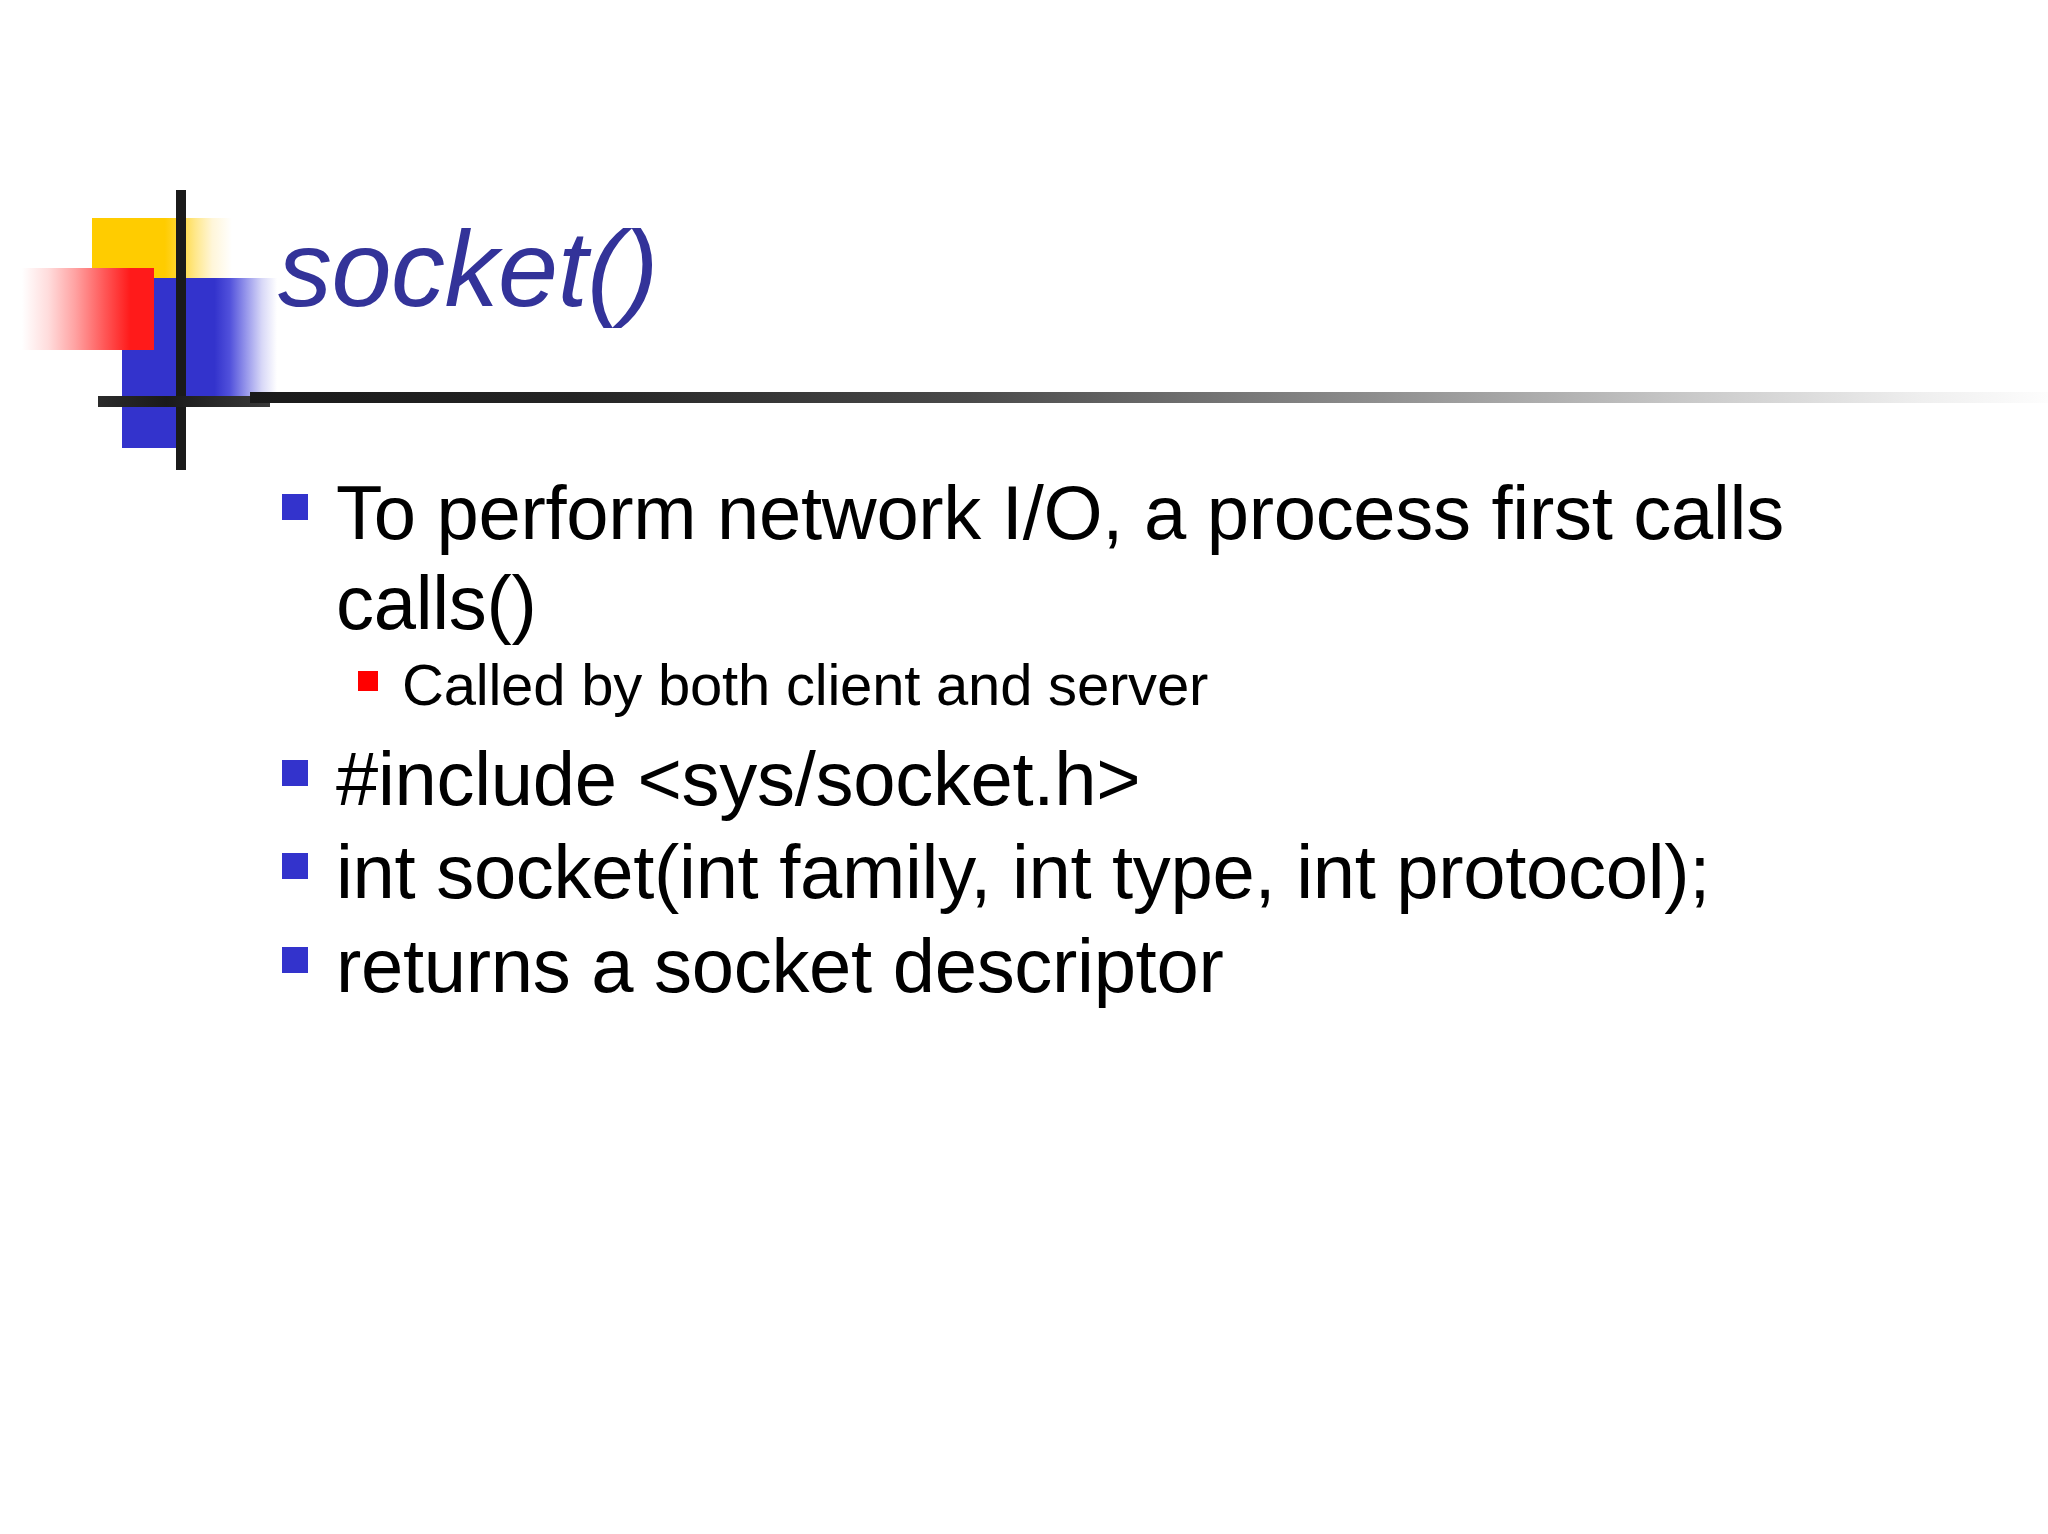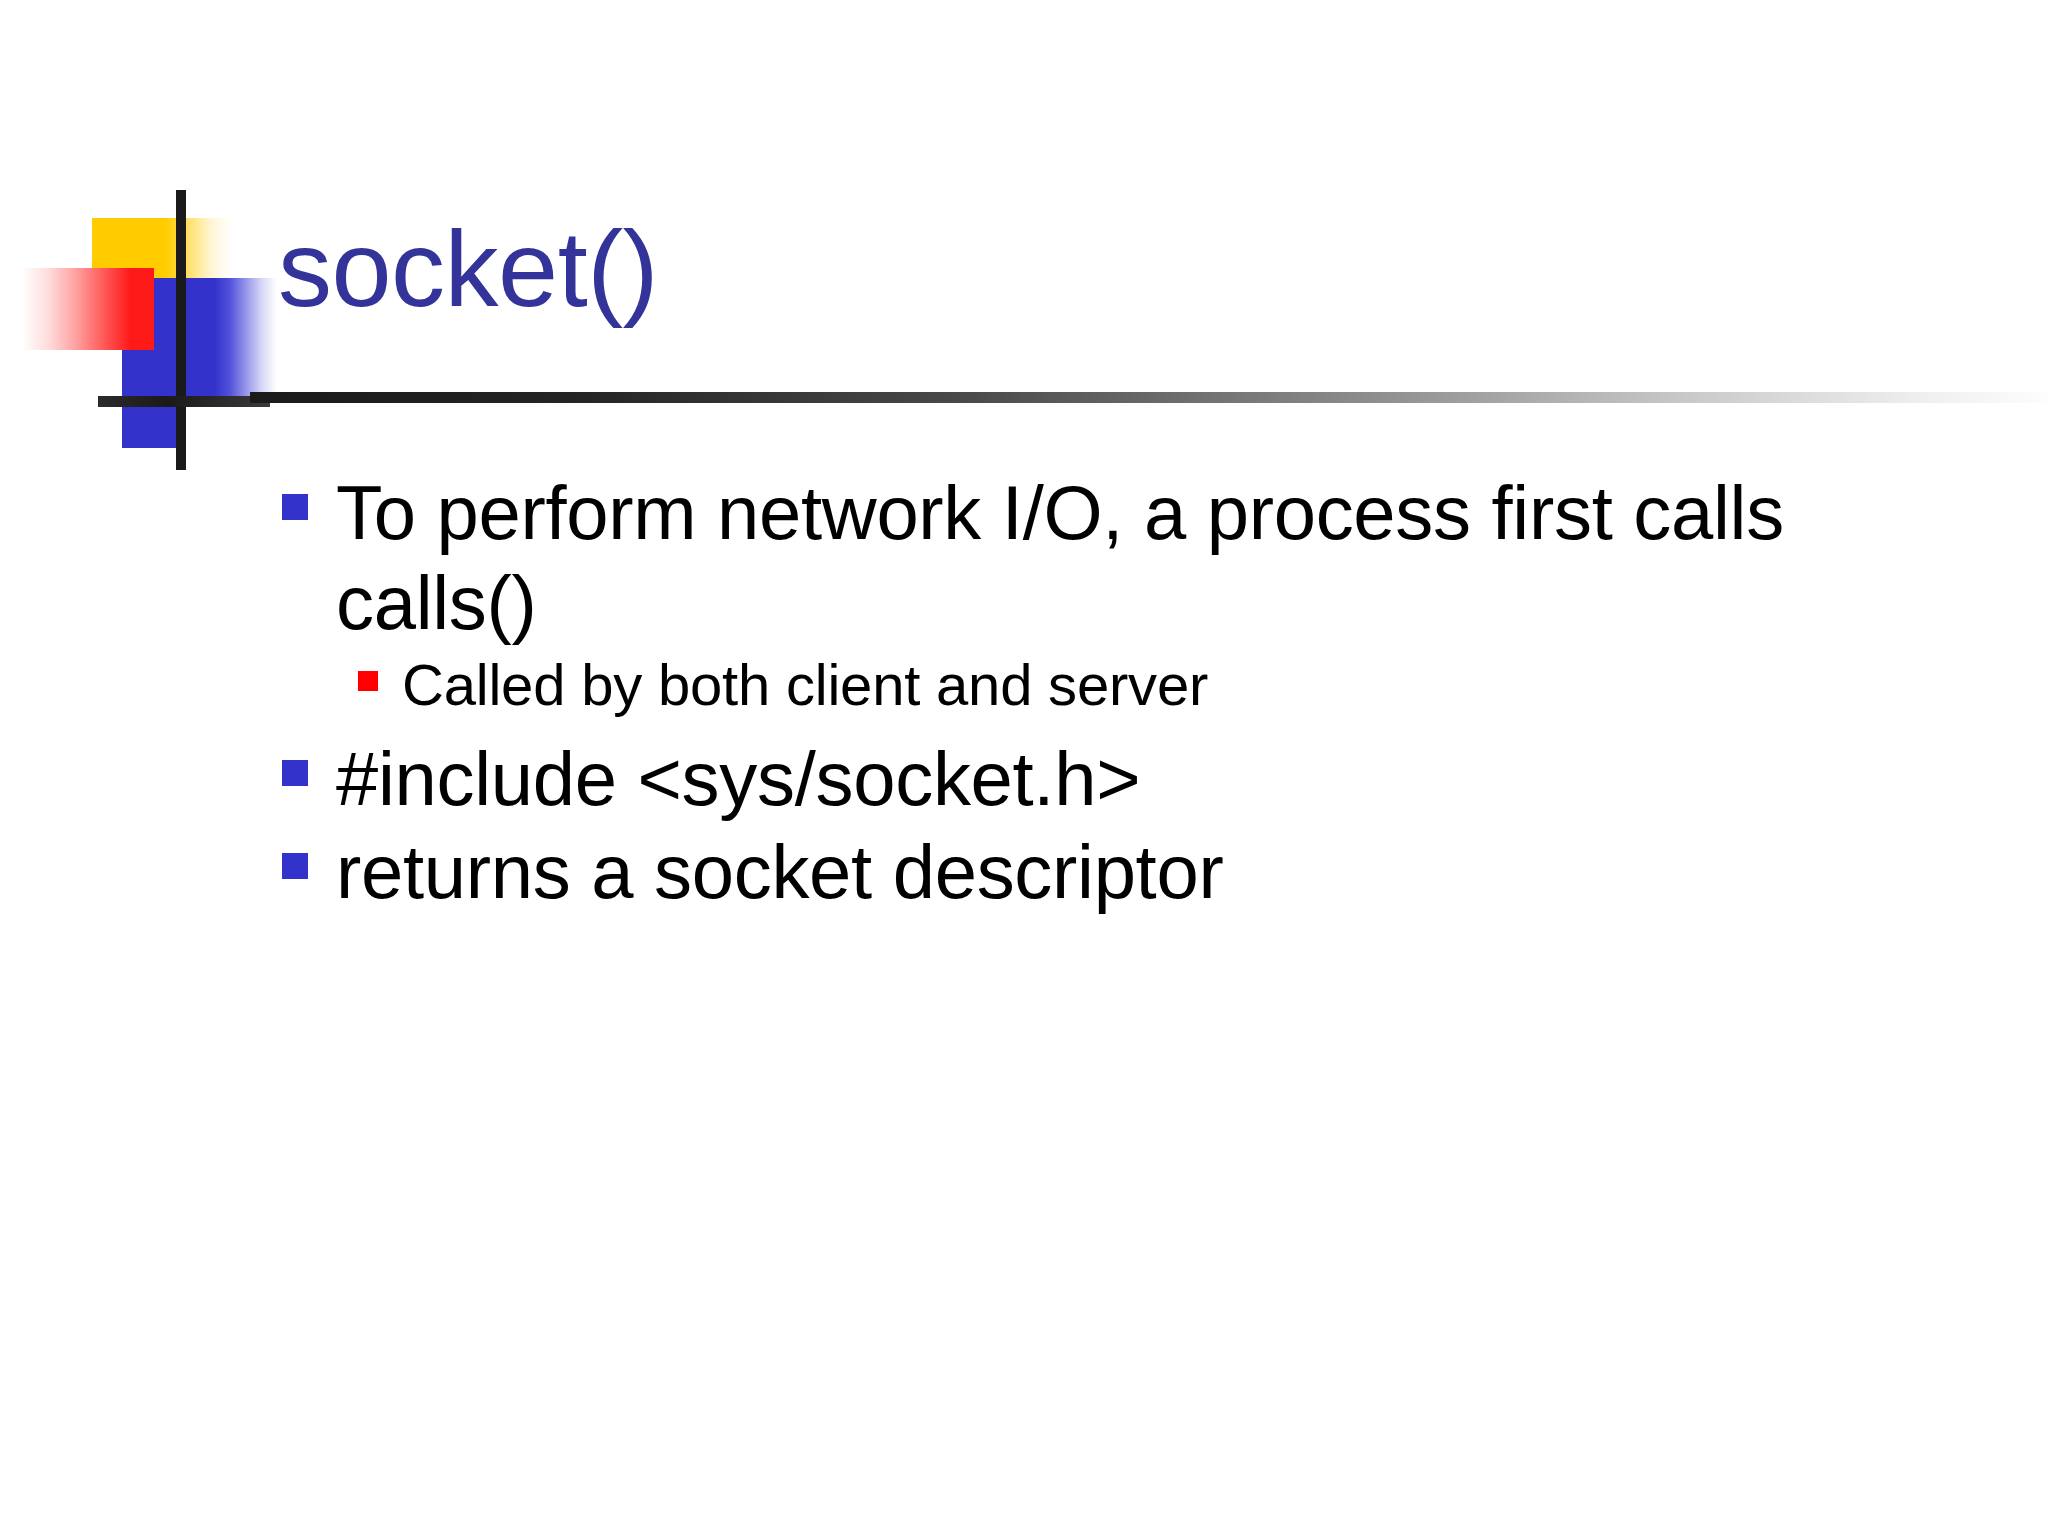--- a/index.html
+++ b/index.html
@@ -102,20 +102,21 @@
   .title {
     position: absolute;
     left: 278px;
     top: 212px;
     font-size: 108px;
     line-height: 1.05;
     color: #333399;
     font-weight: 400;
     letter-spacing: -0.5px;
     white-space: nowrap;
+    font-style: italic;
   }
 
   
   .body {
     position: absolute;
     left: 282px;
     top: 468px;
     width: 1640px;
   }
 
@@ -190,20 +191,24 @@
     <div class="bullet-row lvl2">
       <div class="marker"></div>
       <div class="text">Called by both client and server</div>
     </div>
 
     <div class="bullet-row lvl1">
       <div class="marker"></div>
       <div class="text">#include &lt;sys/socket.h&gt;</div>
     </div>
 
+    <div class="bullet-row lvl1">
+      <div class="marker"></div>
+      <div class="text">int socket(int family, int type, int protocol);</div>
+    </div>
 
     <div class="bullet-row lvl1">
       <div class="marker"></div>
       <div class="text">returns a socket descriptor</div>
     </div>
 
   </div>
 
 </div>
 

